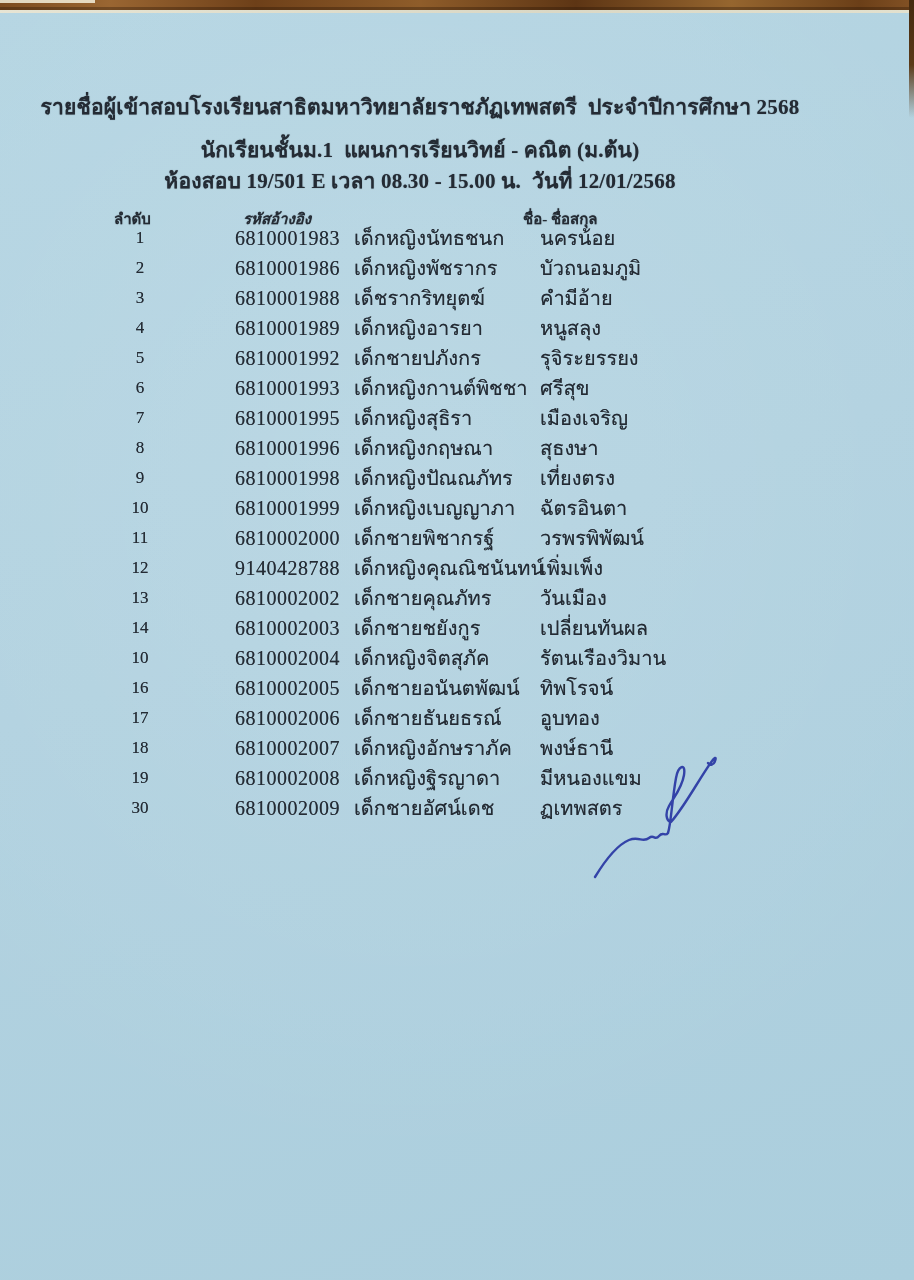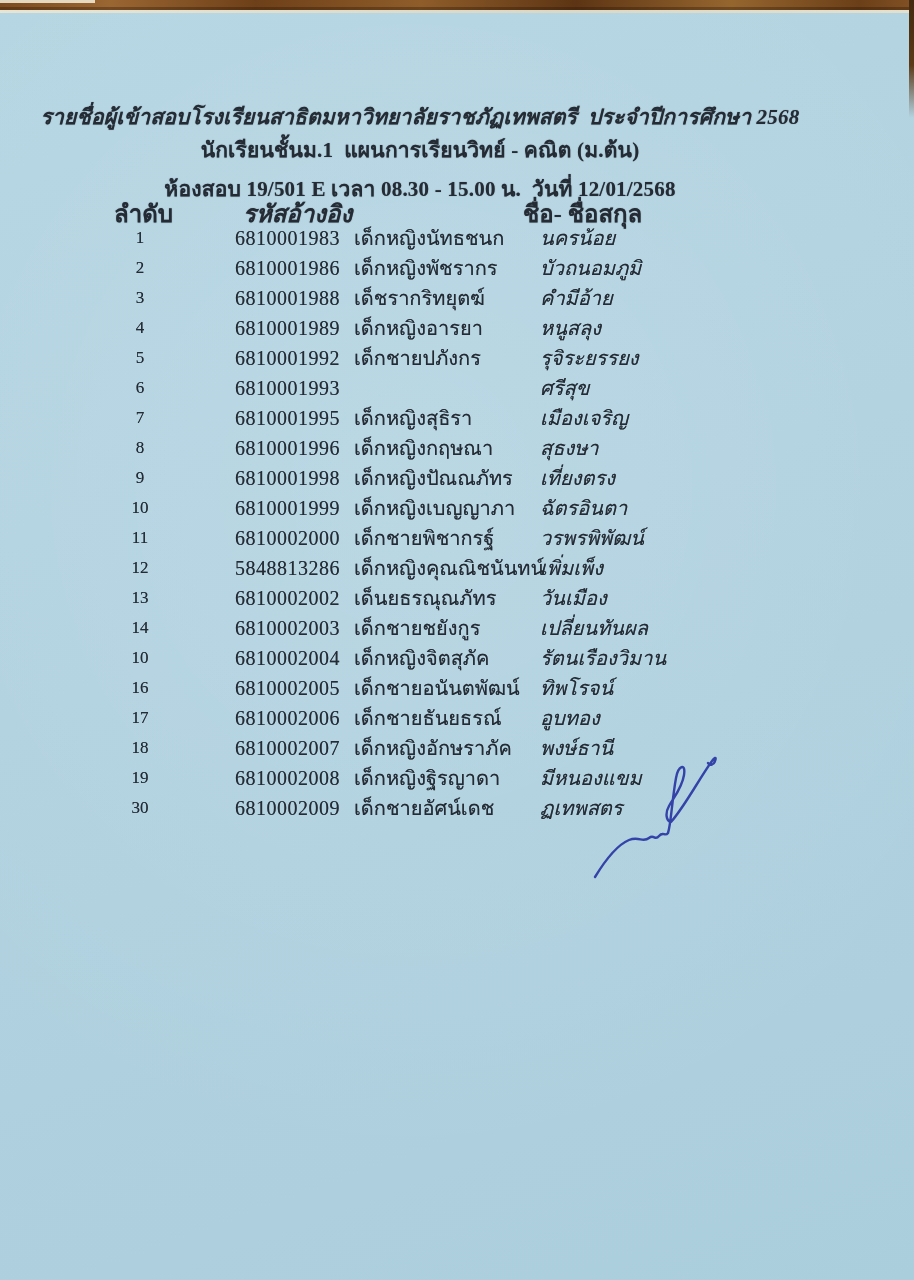--- a/index.html
+++ b/index.html
@@ -37,38 +37,38 @@
   }
   
   .doc{position:absolute;left:0;top:0;width:914px;height:1280px;}
   .title-line{
     position:absolute;left:10px;width:820px;
     text-align:center;font-weight:700;font-size:21px;
     letter-spacing:.2px;
     text-shadow:0 0 1px rgba(35,43,52,.55);
     white-space:pre;
   }
-  .l1{top:100px;font-style:italic;}
+  .l1{top:90px;}
   .l2{top:133px;}
-  .l3{top:172px;}
+  .l3{top:164px;}
   .thead span{
-    position:absolute;top:194px;font-weight:700;font-size:24px;
+    position:absolute;top:207px;font-weight:700;font-size:15px;
     text-shadow:0 0 1px rgba(35,43,52,.5);
   }
   .h-no{left:114px;}
   .h-code{left:243px;font-style:italic;}
   .h-name{left:500px;margin-left:23px;}
   .tbody{position:absolute;left:0;top:223px;width:914px;}
   .row{position:relative;height:30px;font-size:20px;}
   .row span{position:absolute;top:0;line-height:30px;white-space:pre;
     text-shadow:0 0 .5px rgba(35,43,52,.6);}
   .cell-no{left:112px;width:56px;text-align:center;font-size:17px;}
   .cell-code{left:235px;letter-spacing:.5px;}
   .cell-name{left:354px;}
-  .cell-surname{left:540px;font-style:italic;}
+  .cell-surname{left:540px;}
   .signature{position:absolute;left:575px;top:742px;}
 </style>
 </head>
 <body>
 
 <div class="page">
 
   <div class="wood-strip"></div>
   <div class="corner-light"></div>
   <div class="paper-edge"></div>
@@ -112,20 +112,21 @@
         </div>
         <div class="row">
           <span class="cell-no">5</span>
           <span class="cell-code">6810001992</span>
           <span class="cell-name">เด็กชายปภังกร</span>
           <span class="cell-surname">รุจิระยรรยง</span>
         </div>
         <div class="row">
           <span class="cell-no">6</span>
           <span class="cell-code">6810001993</span>
+          <span class="cell-name">เด็กหญิงกานต์พิชชา</span>
           <span class="cell-surname">ศรีสุข</span>
         </div>
         <div class="row">
           <span class="cell-no">7</span>
           <span class="cell-code">6810001995</span>
           <span class="cell-name">เด็กหญิงสุธิรา</span>
           <span class="cell-surname">เมืองเจริญ</span>
         </div>
         <div class="row">
           <span class="cell-no">8</span>
@@ -146,28 +147,28 @@
           <span class="cell-surname">ฉัตรอินตา</span>
         </div>
         <div class="row">
           <span class="cell-no">11</span>
           <span class="cell-code">6810002000</span>
           <span class="cell-name">เด็กชายพิชากรฐ์</span>
           <span class="cell-surname">วรพรพิพัฒน์</span>
         </div>
         <div class="row">
           <span class="cell-no">12</span>
-          <span class="cell-code">5848813286</span>
+          <span class="cell-code">9140428788</span>
           <span class="cell-name">เด็กหญิงคุณณิชนันทน์</span>
           <span class="cell-surname">เพิ่มเพ็ง</span>
         </div>
         <div class="row">
           <span class="cell-no">13</span>
           <span class="cell-code">6810002002</span>
-          <span class="cell-name">เด็นยธรณุณภัทร</span>
+          <span class="cell-name">เด็กชายคุณภัทร</span>
           <span class="cell-surname">วันเมือง</span>
         </div>
         <div class="row">
           <span class="cell-no">14</span>
           <span class="cell-code">6810002003</span>
           <span class="cell-name">เด็กชายชยังกูร</span>
           <span class="cell-surname">เปลี่ยนทันผล</span>
         </div>
         <div class="row">
           <span class="cell-no">10</span>

